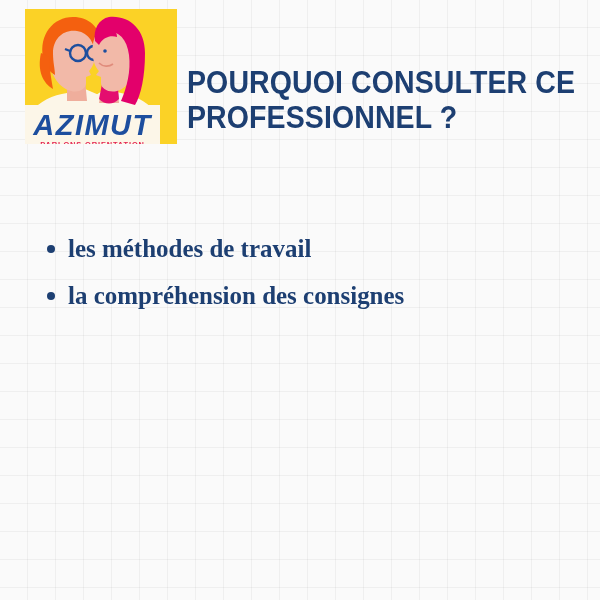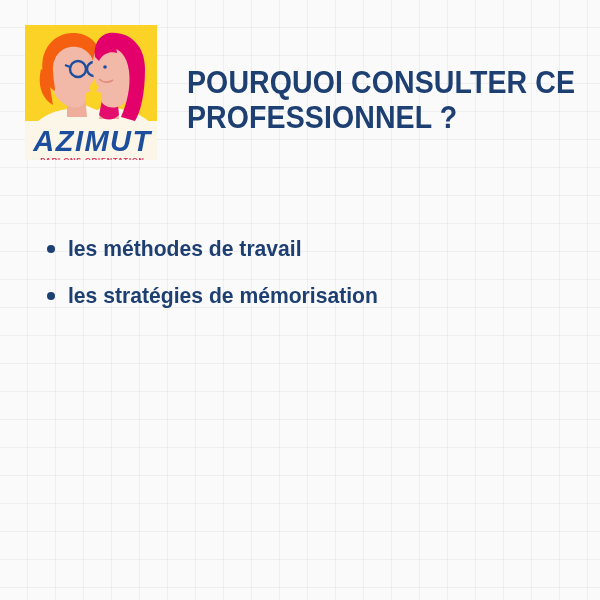--- a/index.html
+++ b/index.html
@@ -23,22 +23,22 @@
       linear-gradient(to bottom, rgba(0,0,0,0.045) 1.2px, transparent 1.2px);
     background-size: 28px 28px;
     background-position: -1px -1px;
     overflow: hidden;
   }
 
   
   #logo {
     position: absolute;
     left: 25px;
-    top: 25px;
-    width: 132px;
+    top: 9px;
+    width: 152px;
     height: 135px;
     overflow: hidden;
     background: #FBD226;
   }
   #logo svg { display: block; width: 135px; height: 135px; }
 
   
   #title {
     position: absolute;
     left: 187px;
@@ -64,22 +64,22 @@
     list-style: none;
     margin: 0;
     padding: 0;
   }
   #bullets li {
     position: relative;
     height: 47px;
     line-height: 34px;
     padding-left: 24px;
     color: #1D3F72;
-    font-family: Liberation Sans, sans-serif;
-    font-size: 22px;
+    font-family: Liberation Serif, serif;
+    font-size: 26px;
     font-weight: bold;
     white-space: nowrap;
   }
   #bullets li .dot {
     position: absolute;
     left: 3px;
     top: 13px;
     width: 8px;
     height: 8px;
     border-radius: 50%;
@@ -158,17 +158,17 @@
     <span class="tline">PROFESSIONNEL ?</span>
   </h1>
 
   <ul id="bullets">
     <li>
       <span class="dot"></span>
       <span class="btext">les méthodes de travail</span>
     </li>
     <li>
       <span class="dot"></span>
-      <span class="btext">les stratégies de mémorisation</span>
+      <span class="btext">la compréhension des consignes</span>
     </li>
   </ul>
 
 </div>
 
 </body></html>

